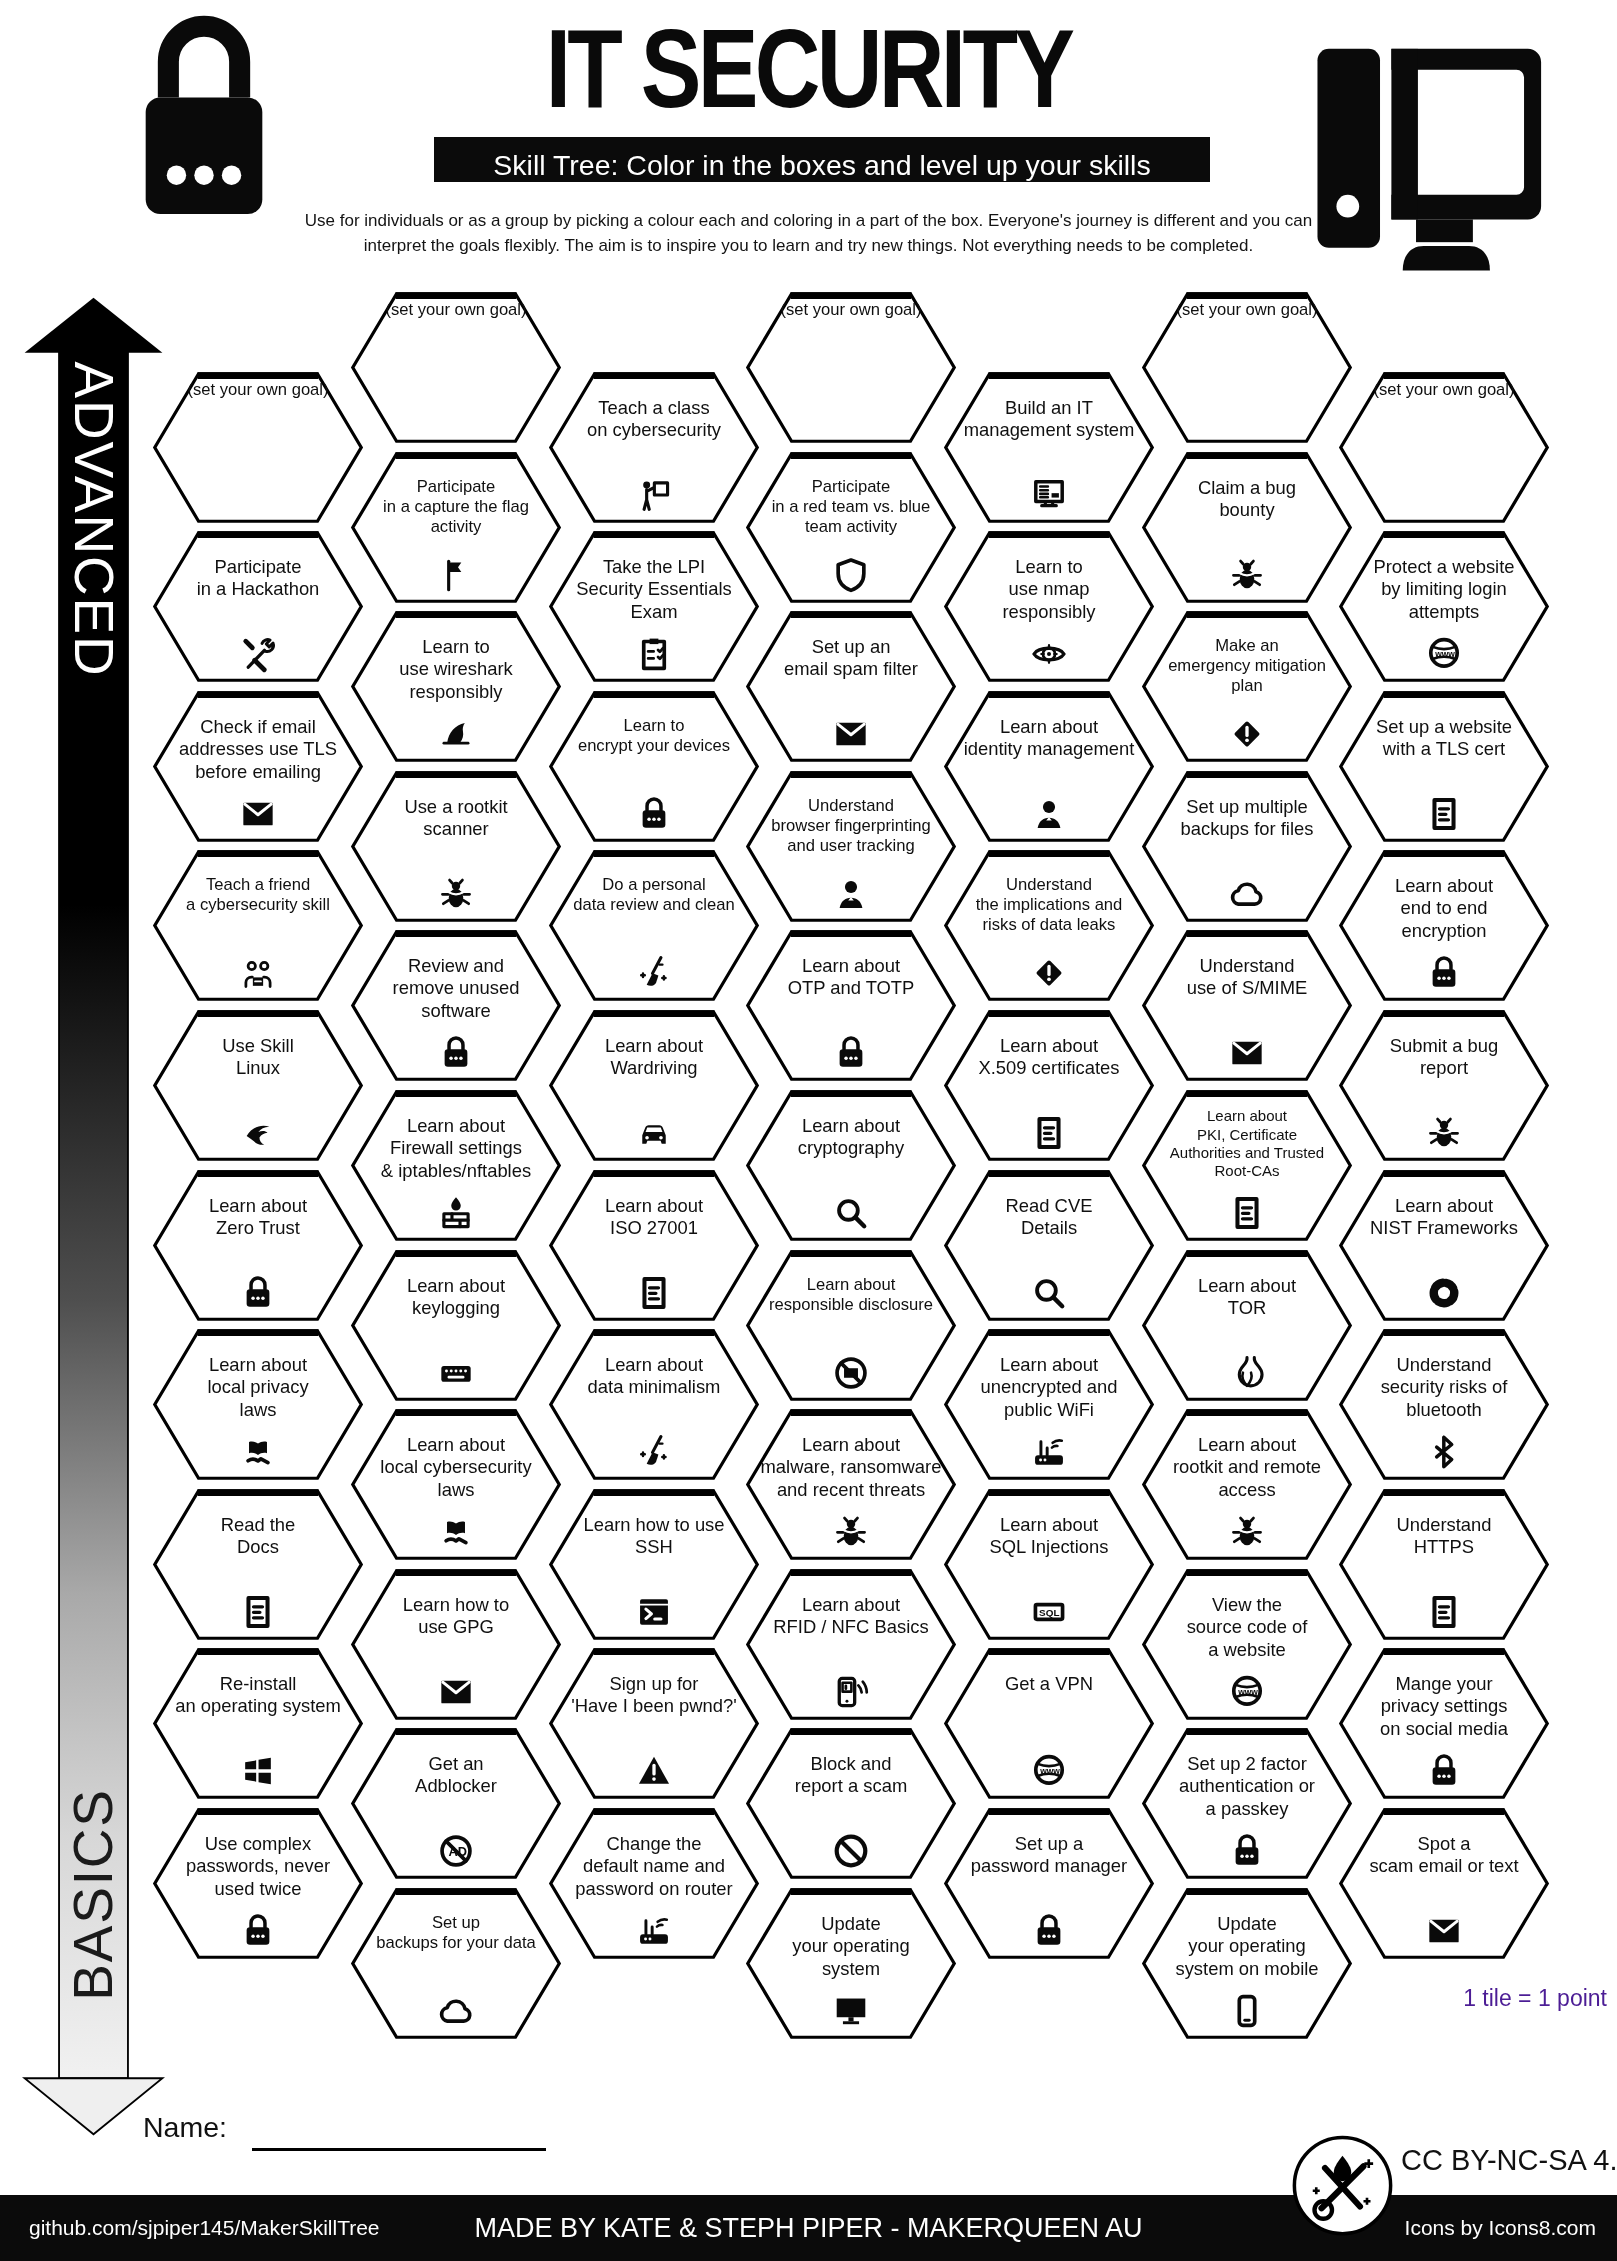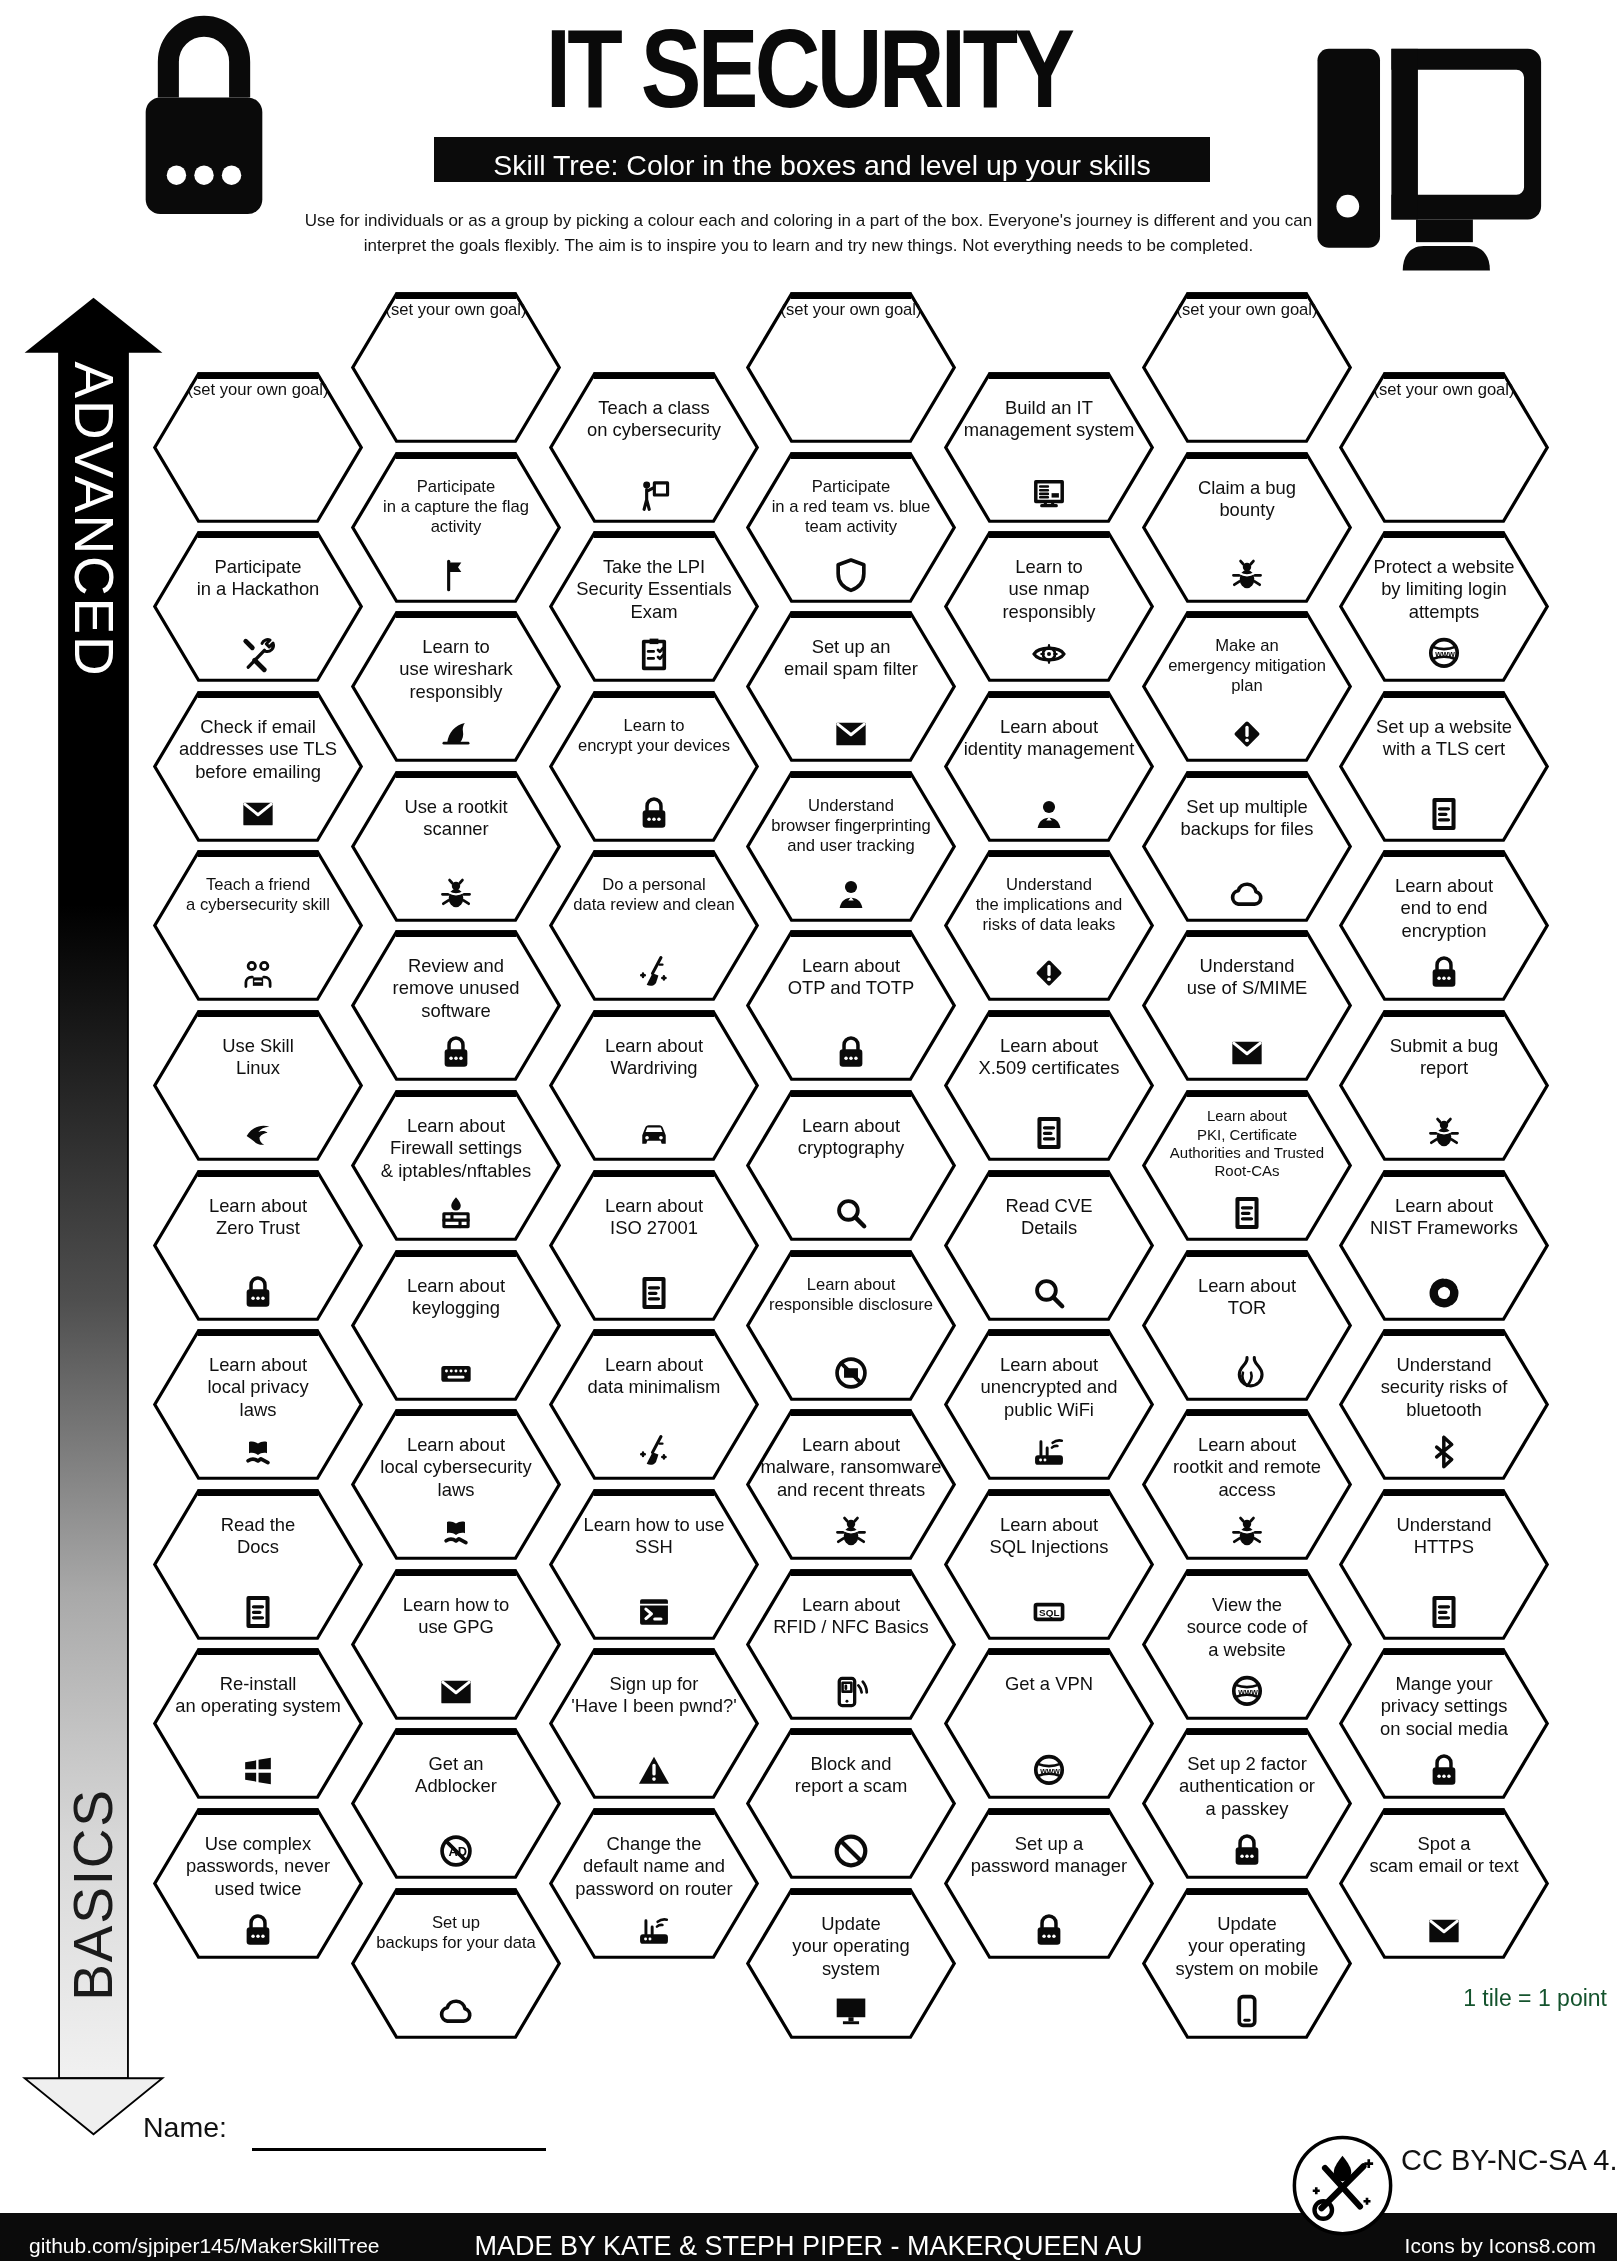--- a/index.html
+++ b/index.html
@@ -37,29 +37,29 @@
             display:flex;justify-content:center;align-items:flex-end;}
   .hex-icon svg{width:44px;height:44px;}
 
   
   #start-banner{position:absolute;left:50%;top:2045px;transform:translateX(-50%);
                 display:flex;align-items:center;gap:14px;}
   .start-word{font-size:61px;font-weight:800;letter-spacing:-1.4px;color:#0a0a0a;
               transform:scaleY(1.15);white-space:nowrap;}
   #name-row{position:absolute;left:143px;top:2111px;font-size:28.5px;color:#111;}
   #name-line{position:absolute;left:252px;top:2115px;width:294px;height:33px;border-bottom:3.7px solid #000;}
-  #tile-note{position:absolute;right:10px;top:1985px;font-size:23px;color:#14532d;}
+  #tile-note{position:absolute;right:10px;top:1985px;font-size:23px;color:#4c1d95;}
   #score-box{position:absolute;left:1421px;top:2027px;width:195px;height:103px;background:#fff;
              border:3.2px solid #000;border-radius:19.3px;box-sizing:border-box;overflow:hidden;}
   #score-band{position:absolute;left:0;right:0;bottom:0;height:35px;background:#000;}
   #score-band span{display:block;text-align:center;color:#fff;font-size:24px;line-height:35px;}
   #license-logo{position:absolute;left:1290px;top:2133px;z-index:6;}
   #license-text{position:absolute;left:1401px;top:2144px;font-size:29px;color:#111;white-space:nowrap;}
 
-  #footer{position:absolute;left:0;right:0;bottom:0;height:48px;background:#0b0b0b;z-index:4;}
+  #footer{position:absolute;left:0;right:0;bottom:0;height:66px;background:#0b0b0b;z-index:4;}
   #footer .f-left{position:absolute;left:29px;line-height:66px;color:#fff;font-size:21px;}
   #footer .f-center{position:absolute;left:0;right:0;text-align:center;line-height:66px;color:#fff;font-size:27px;}
   #footer .f-right{position:absolute;right:21px;line-height:66px;color:#fff;font-size:21px;}
 </style>
 </head>
 <body>
 
 <div id="page">
 
   <div id="lock-art">

